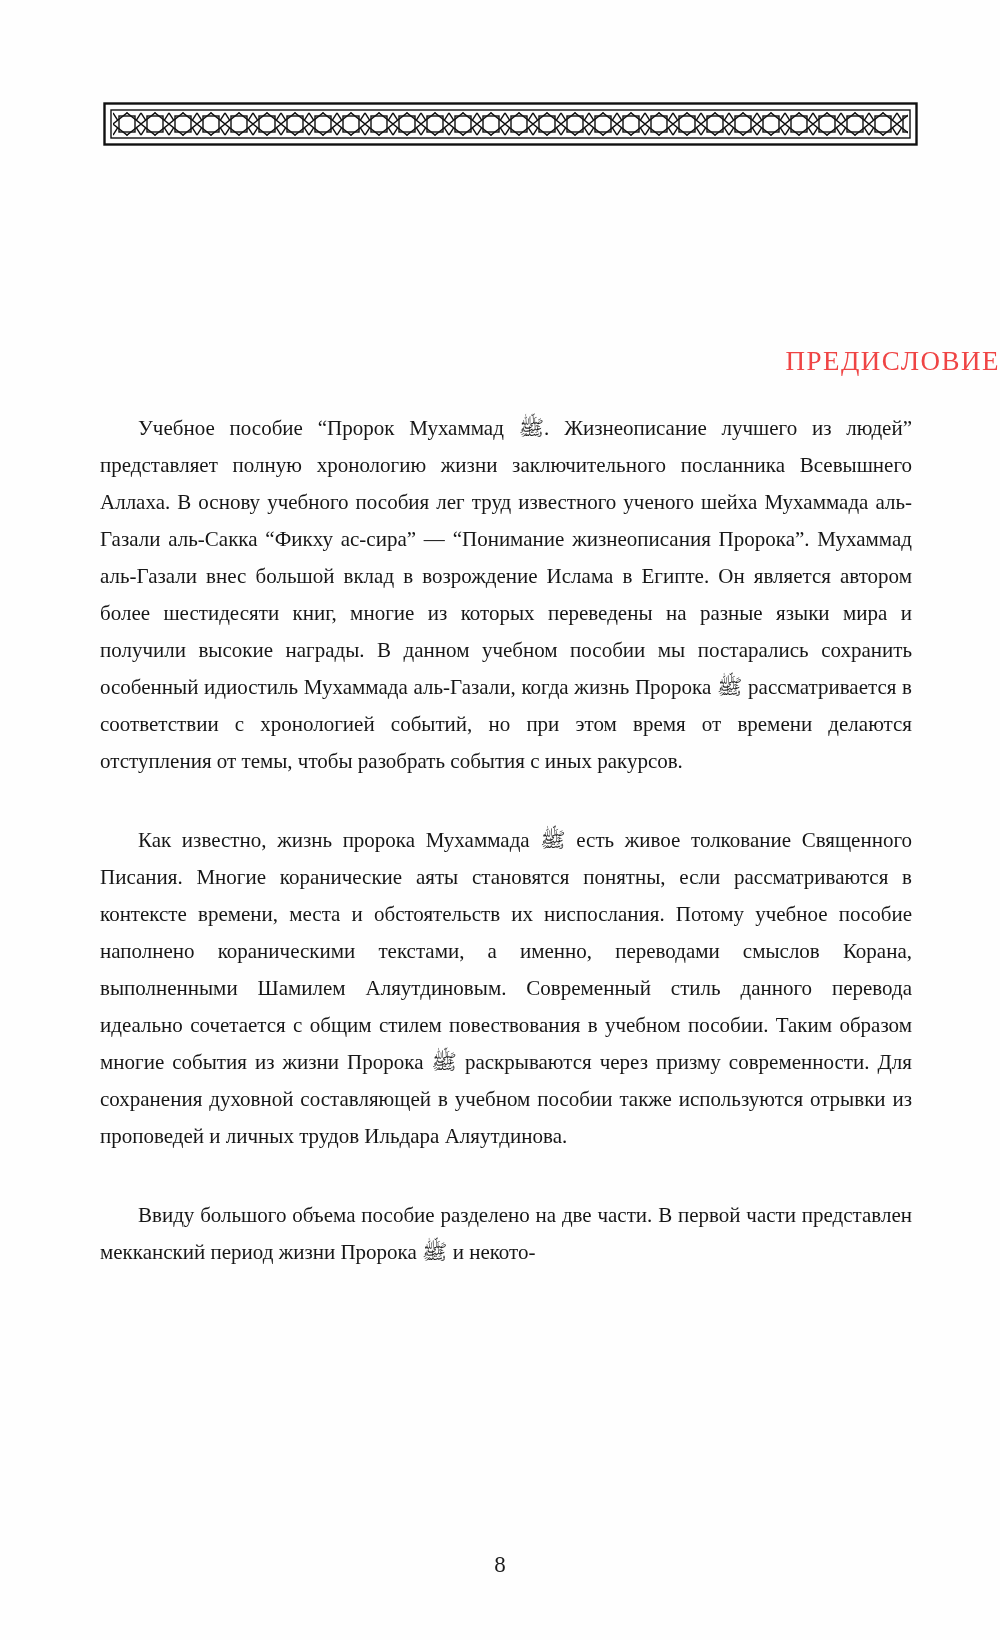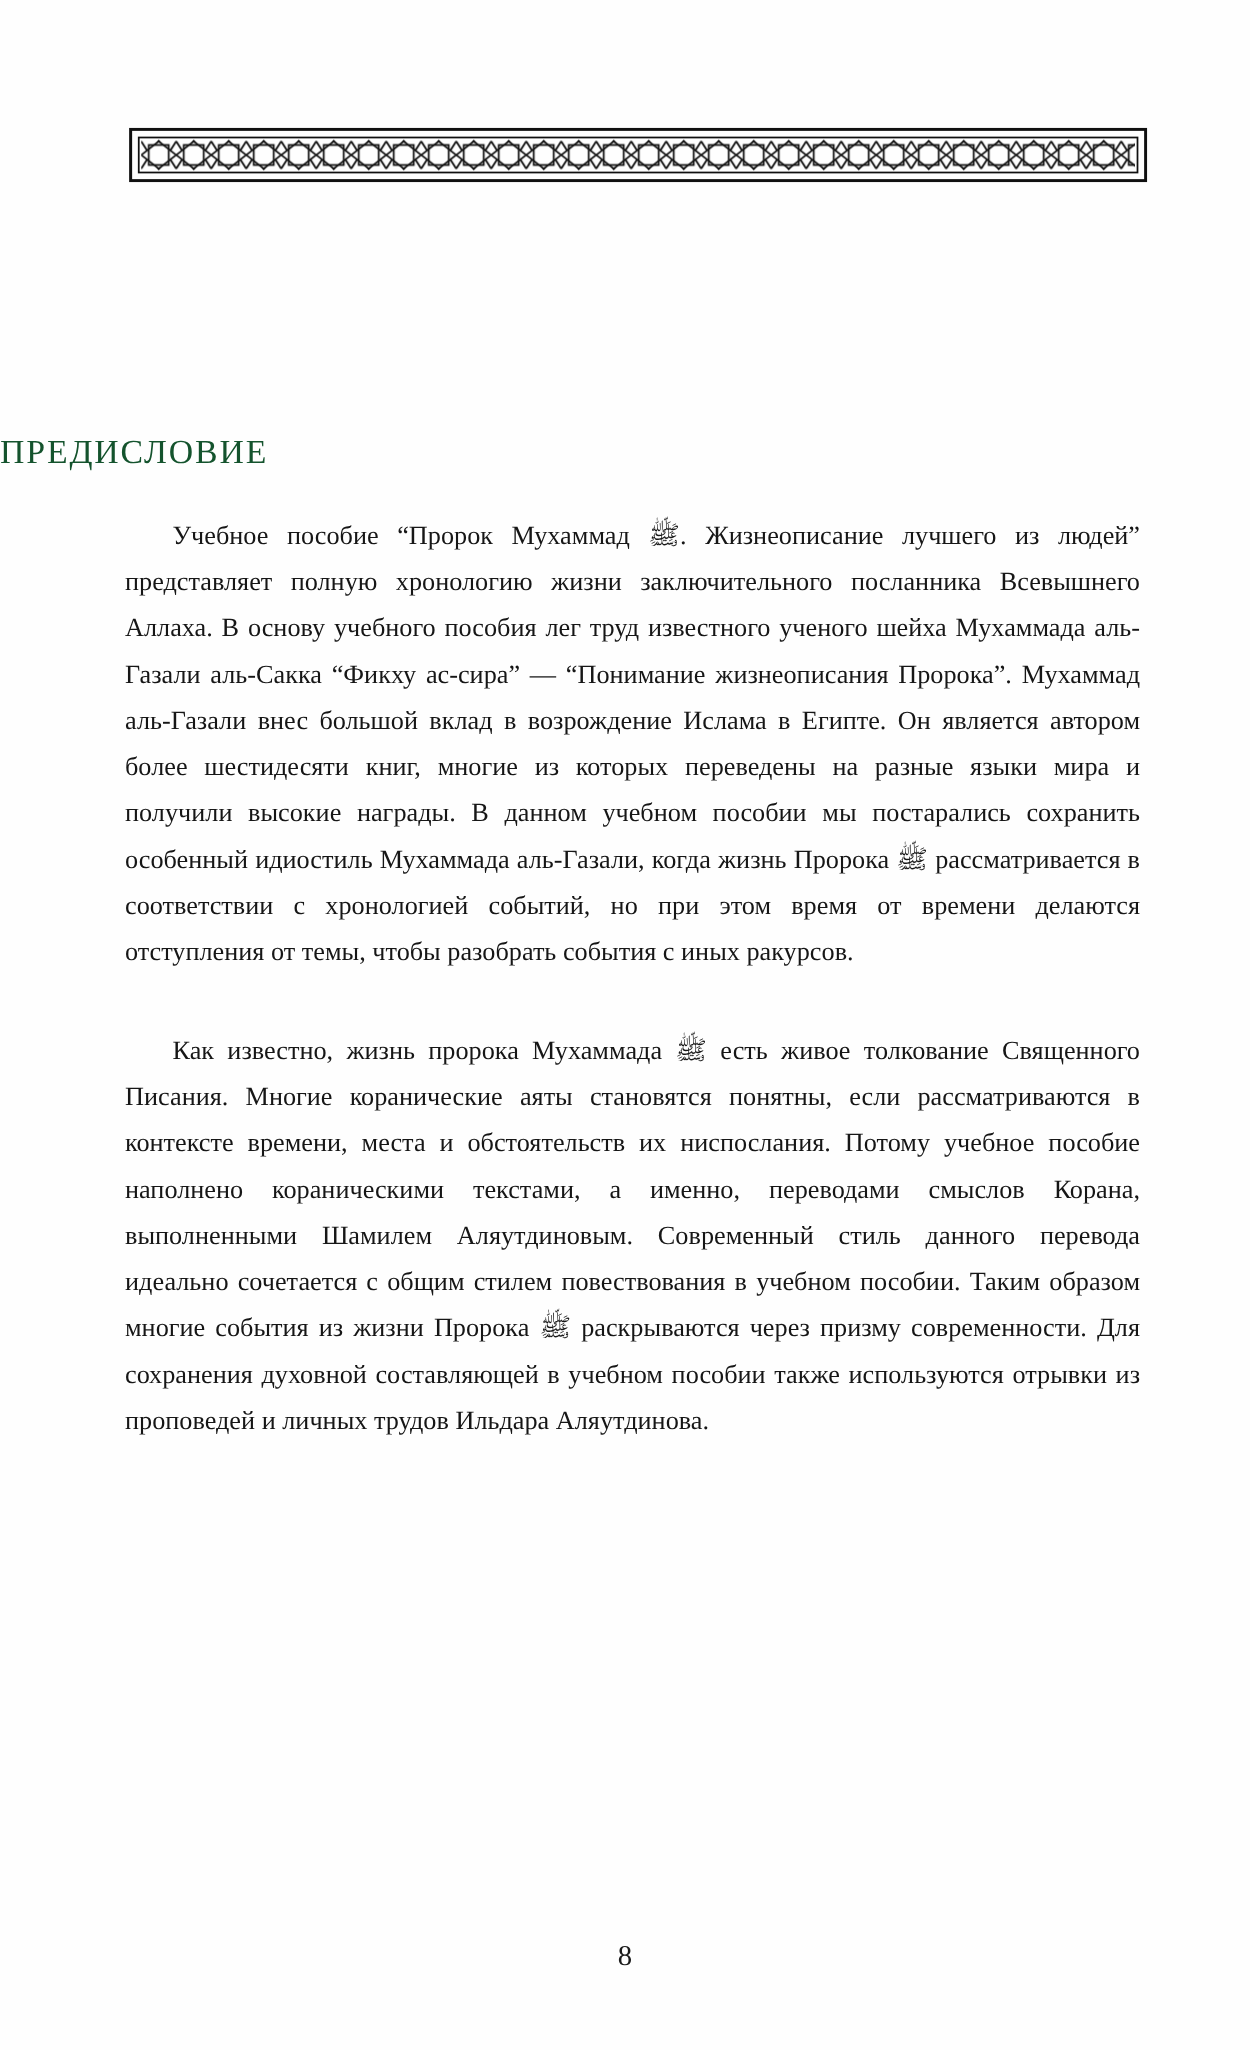--- a/index.html
+++ b/index.html
@@ -23,25 +23,25 @@
     top: 102px;
     width: 815px;
     height: 44px;
   }
   .page-title {
     position: absolute;
     top: 346px;
     left: 0;
     width: 100%;
     margin: 0;
-    text-align: left;
+    text-align: right;
     font-size: 27px;
     font-weight: 400;
     letter-spacing: 1.5px;
-    color: #14532d;
+    color: #ef4444;
   }
   .body-text {
     position: absolute;
     left: 100px;
     top: 410px;
     width: 812px;
     font-size: 21px;
     line-height: 37px;
     text-align: justify;
     color: #161616;
@@ -84,17 +84,18 @@
       <rect x="10" y="9" width="795" height="26" fill="url(#zigzag)"></rect>
       <rect x="10" y="0" width="795" height="44" fill="url(#stars)"></rect>
     </svg>
   </div>
 
   <h1 class="page-title">ПРЕДИСЛОВИЕ</h1>
 
   <div class="body-text">
     <p>Учебное пособие “Пророк Мухаммад ﷺ. Жизнеописание лучшего из людей” представляет полную хронологию жизни заключительного посланника Всевышнего Аллаха. В основу учебного пособия лег труд известного ученого шейха Мухаммада аль-Газали аль-Сакка “Фикху ас-сира” — “Понимание жизнеописания Пророка”. Мухаммад аль-Газали внес большой вклад в возрождение Ислама в Египте. Он является автором более шестидесяти книг, многие из которых переведены на разные языки мира и получили высокие награды. В данном учебном пособии мы постарались сохранить особенный идиостиль Мухаммада аль-Газали, когда жизнь Пророка ﷺ рассматривается в соответствии с хронологией событий, но при этом время от времени делаются отступления от темы, чтобы разобрать события с иных ракурсов.</p>
     <p>Как известно, жизнь пророка Мухаммада ﷺ есть живое толкование Священного Писания. Многие коранические аяты становятся понятны, если рассматриваются в контексте времени, места и обстоятельств их ниспослания. Потому учебное пособие наполнено кораническими текстами, а именно, переводами смыслов Корана, выполненными Шамилем Аляутдиновым. Современный стиль данного перевода идеально сочетается с общим стилем повествования в учебном пособии. Таким образом многие события из жизни Пророка ﷺ раскрываются через призму современности. Для сохранения духовной составляющей в учебном пособии также используются отрывки из проповедей и личных трудов Ильдара Аляутдинова.</p>
+    <p>Ввиду большого объема пособие разделено на две части. В первой части представлен мекканский период жизни Пророка ﷺ и некото-</p>
   </div>
 
   <div class="page-number">8</div>
 
 </div>
 
 </body></html>

